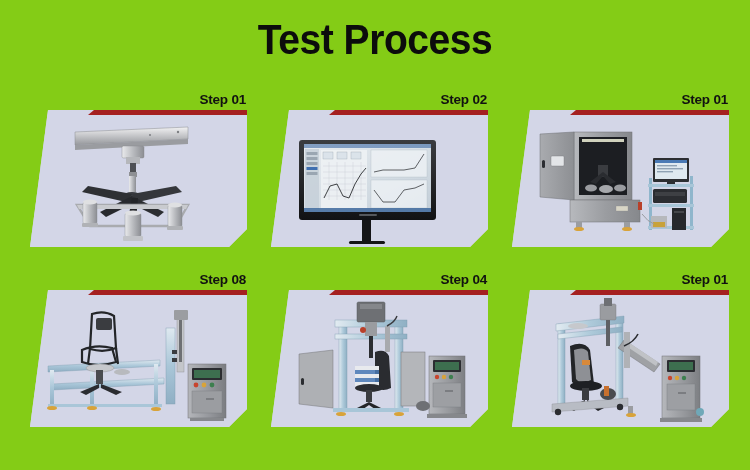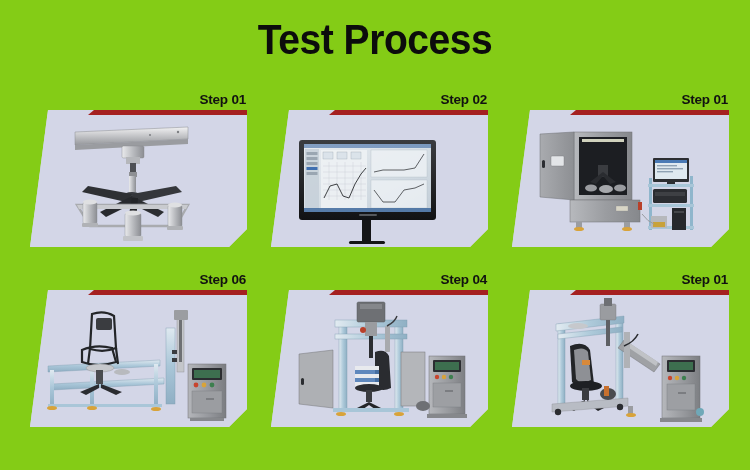--- a/index.html
+++ b/index.html
@@ -291,21 +291,21 @@
             <rect x="139" y="106" width="16" height="12" fill="#b6b8bc"></rect>
             <rect x="141" y="112" width="12" height="5" fill="#c8a23a"></rect>
 
             <path d="M130 104 q 6 8 12 10" fill="none" stroke="#9a9ca0" stroke-width="1"></path>
           </g>
         </svg>
       </div>
     </div>
 
     <div class="step-card">
-      <span class="step-label">Step 06</span>
+      <span class="step-label">Step 08</span>
       <div class="accent-bar"></div>
       <div class="card-body">
         <svg class="scene" viewBox="0 0 217 137">
           <defs>
             <linearGradient id="alu4" x1="0" y1="0" x2="0" y2="1">
               <stop offset="0%" stop-color="#dfe9f0"></stop>
               <stop offset="50%" stop-color="#a9c6d8"></stop>
               <stop offset="100%" stop-color="#8fafc4"></stop>
             </linearGradient>
             <linearGradient id="cab4" x1="0" y1="0" x2="1" y2="0">

